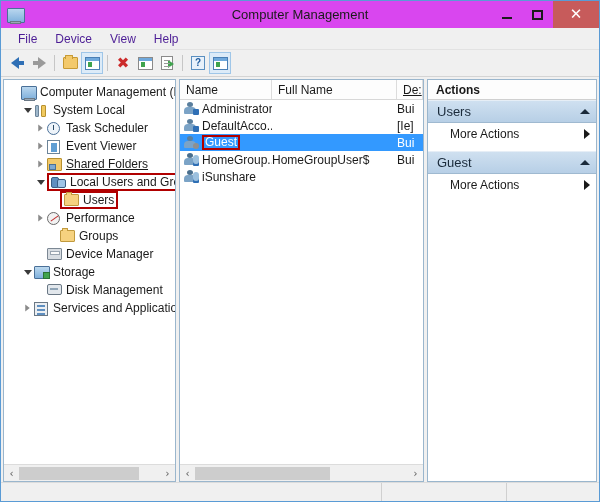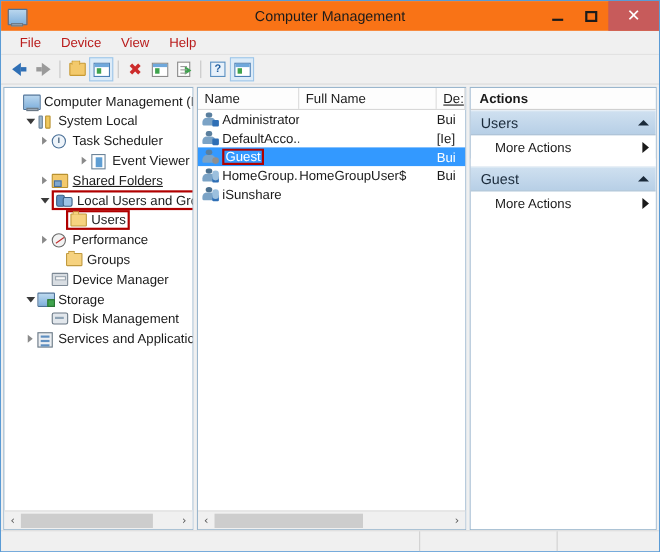--- a/index.html
+++ b/index.html
@@ -11,21 +11,21 @@
   }
   .window{
     position:absolute;left:0;top:0;width:600px;height:502px;
     box-sizing:border-box;
     border:1px solid #5a9bd5;
     background:#f0f0f0;
     display:flex;flex-direction:column;
   }
   
   .titlebar{
-    height:27px;flex:0 0 27px;background:#f97316;
+    height:27px;flex:0 0 27px;background:#d946ef;
     display:flex;align-items:center;position:relative;
   }
   .title-icon{
     width:22px;height:20px;margin-left:6px;position:relative;flex:0 0 22px;
   }
   .title-text{
     position:absolute;left:0;right:0;text-align:center;
     font-size:13px;color:#1b1b1b;line-height:27px;
     font-family:"Liberation Sans",sans-serif;
     pointer-events:none;
@@ -34,21 +34,21 @@
   .wbtn{width:31px;display:flex;align-items:center;justify-content:center;cursor:default;}
   .wbtn.close{width:46px;background:#c75b5b;}
   .glyph-min{width:10px;height:2px;background:#1b1b1b;margin-top:6px;}
   .glyph-max{width:11px;height:10px;border:2px solid #1b1b1b;box-sizing:border-box;}
   .glyph-close{color:#ffffff;font-size:15px;line-height:1;font-family:"DejaVu Sans",sans-serif;}
   
   .menubar{
     height:21px;flex:0 0 21px;background:#f0f0f0;display:flex;align-items:center;
     padding-left:8px;border-bottom:1px solid #e2e2e2;
   }
-  .menu-item{padding:2px 9px;font-size:12px;color:#b91c1c;cursor:default;}
+  .menu-item{padding:2px 9px;font-size:12px;color:#4c1d95;cursor:default;}
   
   .toolbar{
     height:26px;flex:0 0 26px;background:#f0f0f0;display:flex;align-items:center;
     padding-left:5px;border-bottom:1px solid #d4d4d4;
   }
   .tb{width:22px;height:22px;position:relative;display:flex;align-items:center;justify-content:center;cursor:default;}
   .tb.framed{border:1px solid #9fc6e8;background:#dcebf8;box-sizing:border-box;}
   .tb-sep{width:1px;height:16px;background:#c6c6c6;margin:0 4px;}
   .arrow{width:0;height:0;border-top:6px solid transparent;border-bottom:6px solid transparent;}
   .arrow-l{border-right:8px solid #2f6fb5;}
@@ -247,21 +247,21 @@
             <span class="twist">
               <span class="tw-col"></span>
             </span>
             <span class="redbox-wrap">
               <span class="ticon">
                 <span class="ic-clock" style="position: absolute; left: 0px; top: 1px;"></span>
               </span>
               <span class="tlabel">Task Scheduler</span>
             </span>
           </div>
-          <div class="tnode" style="padding-left: 30px; margin-left: 36px;">
+          <div class="tnode" style="padding-left: 30px;">
             <span class="twist">
               <span class="tw-col"></span>
             </span>
             <span class="redbox-wrap">
               <span class="ticon">
                 <span class="ic-ev" style="position: absolute; left: 0px; top: 1px;"></span>
               </span>
               <span class="tlabel">Event Viewer</span>
             </span>
           </div>

